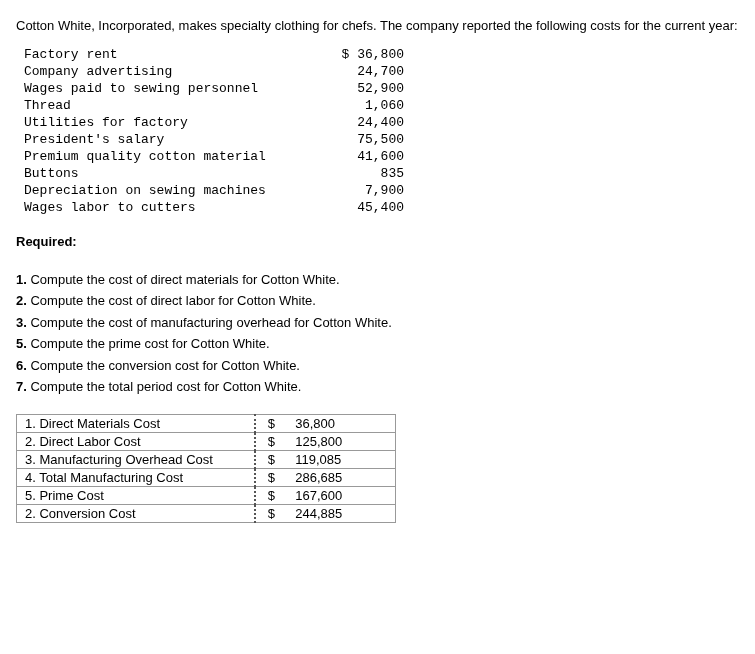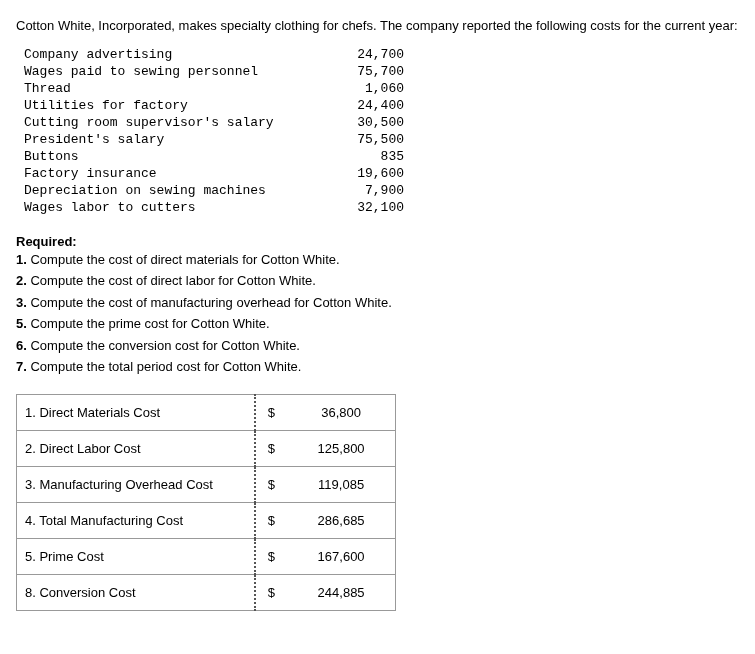--- a/index.html
+++ b/index.html
@@ -41,104 +41,104 @@
     .cost-value.first {
       font-weight: normal;
     }
     .required-section {
       margin-bottom: 16px;
       font-family: Arial, sans-serif;
       font-size: 13px;
     }
     .required-section .required-label {
       font-weight: bold;
-      margin-bottom: 0;
+      margin-bottom: 20px;
     }
     .required-section ol {
       list-style: none;
       padding: 0;
     }
     .required-section ol li {
       padding: 1px 0;
       line-height: 1.5;
     }
     .required-section ol li span.num {
       font-weight: bold;
     }
     .answers-table {
       border-collapse: collapse;
       width: 380px;
       margin-top: 8px;
     }
     .answers-table tr td {
       border: 1px solid #999;
-      padding: 10px 8px;
+      padding: 1px 8px;
       font-family: Arial, sans-serif;
       font-size: 13px;
     }
     .answers-table tr td.label-cell {
       width: 220px;
       border-right: 2px dotted #555;
     }
     .answers-table tr td.dollar-cell {
       width: 30px;
       text-align: center;
       border-right: none;
     }
     .answers-table tr td.value-cell {
       width: 100px;
-      text-align: center;
+      text-align: left;
       border-left: none;
     }
   </style>
 </head>
 <body>
 
 <p class="intro-text">Cotton White, Incorporated, makes specialty clothing for chefs. The company reported the following costs for the current year:</p>
 
 <div class="costs-table">
+<div class="cost-row">
+      <span class="cost-label">Factory rent</span>
+      <span class="cost-value first">$ 36,800</span>
+    </div>
     <div class="cost-row">
       <span class="cost-label">Company advertising</span>
       <span class="cost-value">24,700</span>
     </div>
     <div class="cost-row">
       <span class="cost-label">Wages paid to sewing personnel</span>
-      <span class="cost-value">75,700</span>
+      <span class="cost-value">52,900</span>
     </div>
     <div class="cost-row">
       <span class="cost-label">Thread</span>
       <span class="cost-value">1,060</span>
     </div>
     <div class="cost-row">
       <span class="cost-label">Utilities for factory</span>
       <span class="cost-value">24,400</span>
     </div>
     <div class="cost-row">
-      <span class="cost-label">Cutting room supervisor's salary</span>
-      <span class="cost-value">30,500</span>
-    </div>
-    <div class="cost-row">
       <span class="cost-label">President's salary</span>
       <span class="cost-value">75,500</span>
     </div>
     <div class="cost-row">
+      <span class="cost-label">Premium quality cotton material</span>
+      <span class="cost-value">41,600</span>
+    </div>
+    <div class="cost-row">
       <span class="cost-label">Buttons</span>
       <span class="cost-value">835</span>
-    </div>
-    <div class="cost-row">
-      <span class="cost-label">Factory insurance</span>
-      <span class="cost-value">19,600</span>
     </div>
     <div class="cost-row">
       <span class="cost-label">Depreciation on sewing machines</span>
       <span class="cost-value">7,900</span>
     </div>
     <div class="cost-row">
       <span class="cost-label">Wages labor to cutters</span>
-      <span class="cost-value">32,100</span>
+      <span class="cost-value">45,400</span>
     </div>
   </div>
 
 <div class="required-section">
   <div class="required-label">Required:</div>
   <ol>
   <li><span class="num">1.</span> Compute the cost of direct materials for Cotton White.</li>
       <li><span class="num">2.</span> Compute the cost of direct labor for Cotton White.</li>
       <li><span class="num">3.</span> Compute the cost of manufacturing overhead for Cotton White.</li>
       <li><span class="num">5.</span> Compute the prime cost for Cotton White.</li>
@@ -168,18 +168,18 @@
         <td class="label-cell">4. Total Manufacturing Cost</td>
         <td class="dollar-cell">$</td>
         <td class="value-cell">286,685</td>
       </tr>
       <tr>
         <td class="label-cell">5. Prime Cost</td>
         <td class="dollar-cell">$</td>
         <td class="value-cell">167,600</td>
       </tr>
       <tr>
-        <td class="label-cell">8. Conversion Cost</td>
+        <td class="label-cell">2. Conversion Cost</td>
         <td class="dollar-cell">$</td>
         <td class="value-cell">244,885</td>
       </tr>
     </tbody>
 </table>
 
 </body></html>

